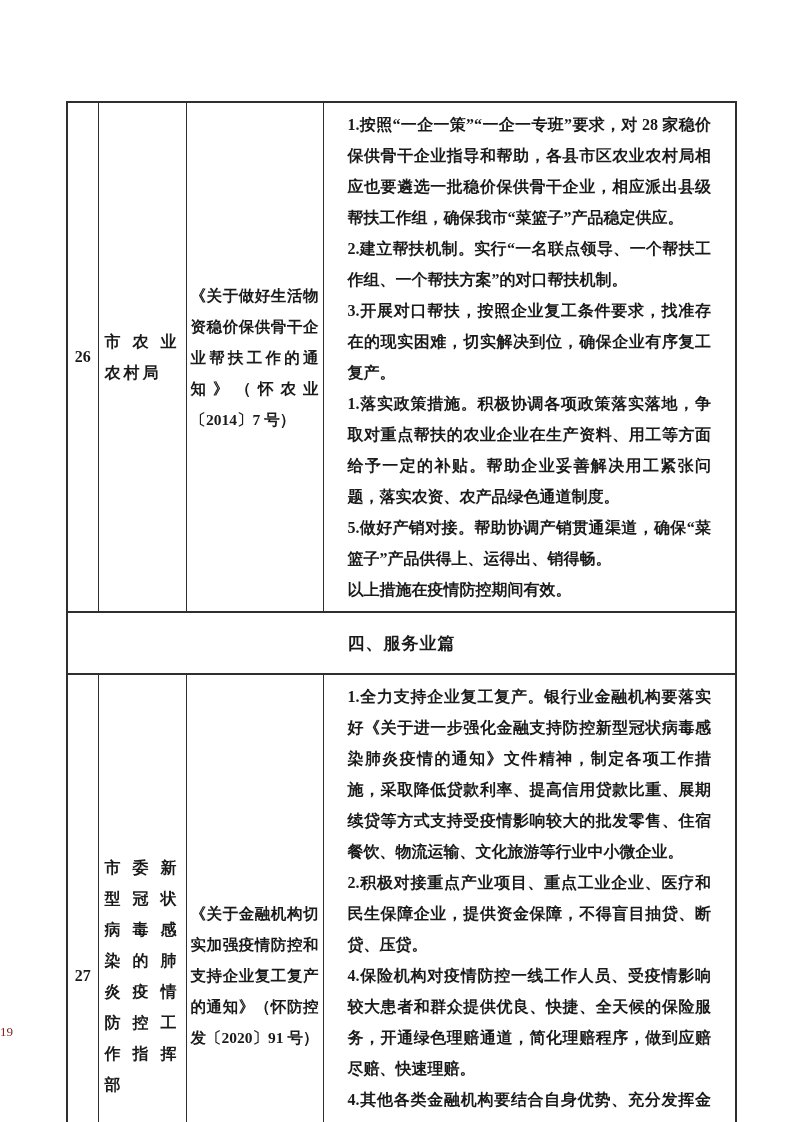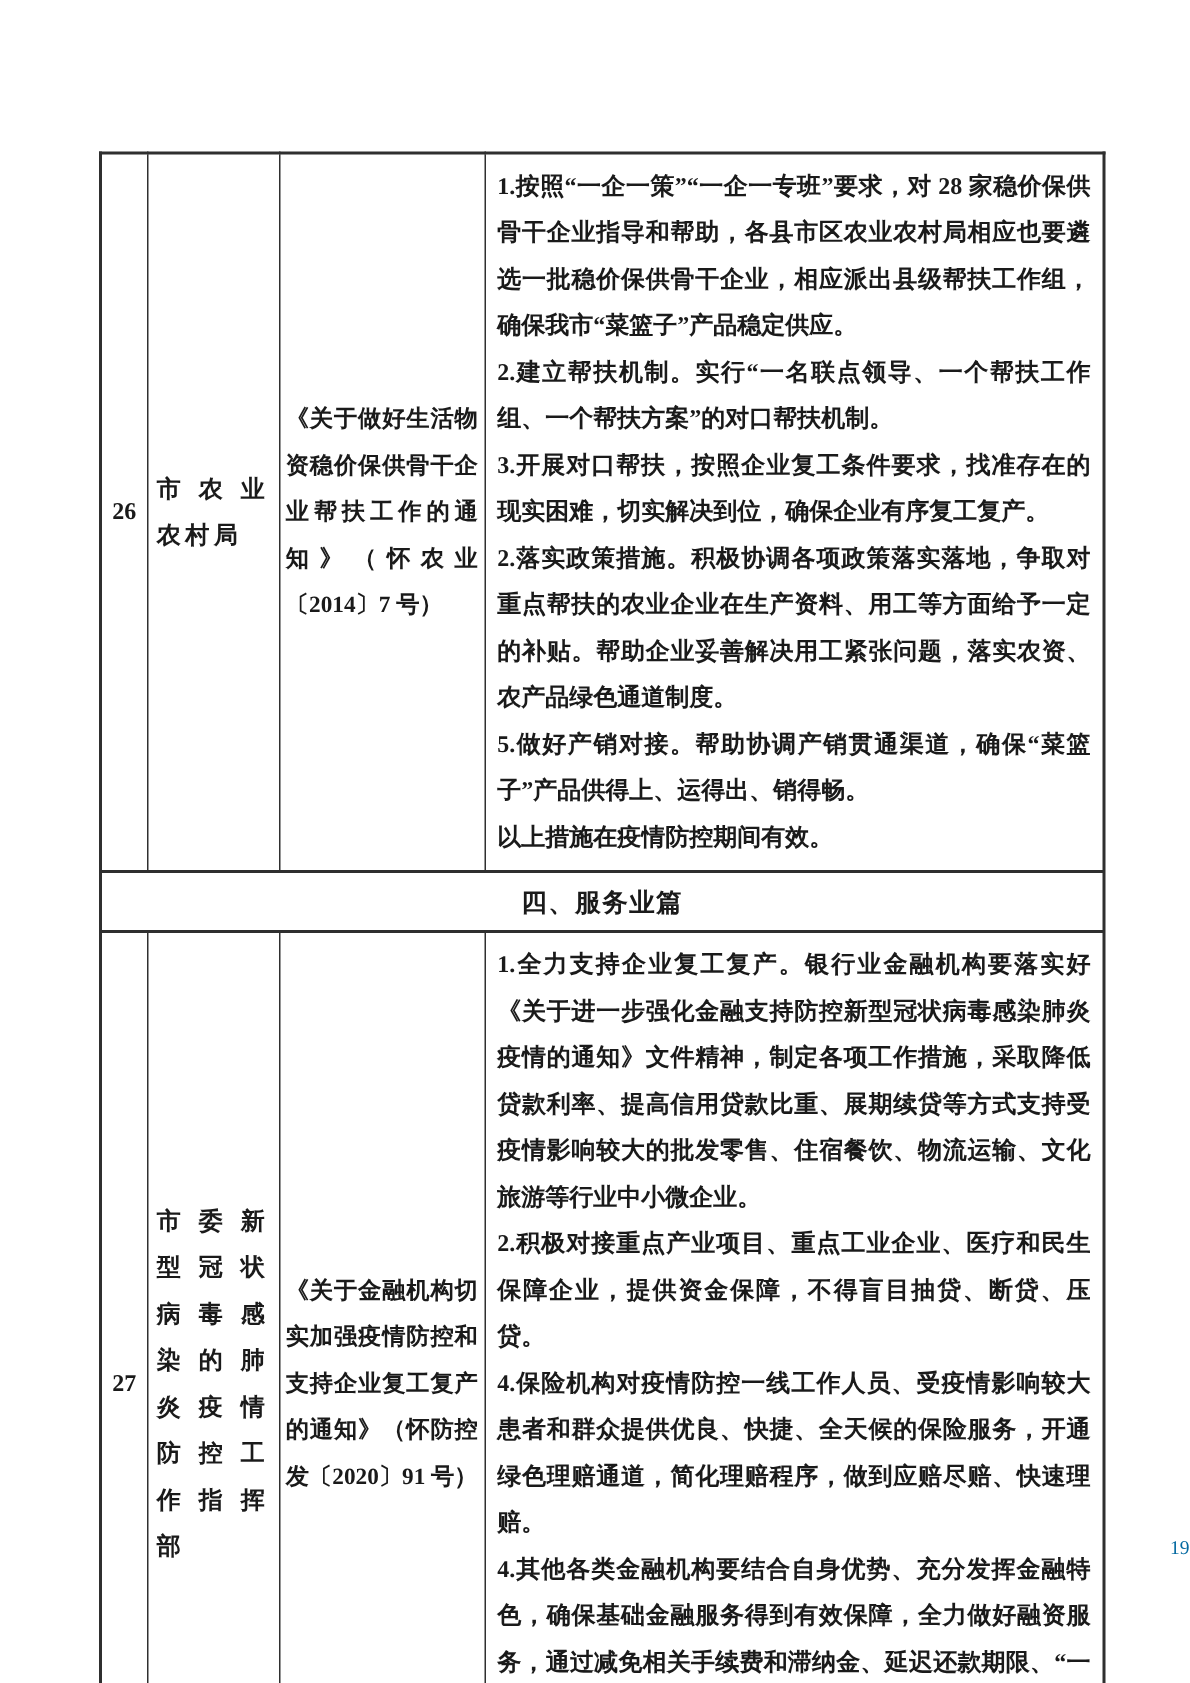--- a/index.html
+++ b/index.html
@@ -54,42 +54,42 @@
     font-size: 15.5px;
     font-weight: 600;
     line-height: 31px;
     padding: 0 4px;
     text-align: justify;
   }
   td.content-cell {
     font-size: 16px;
     font-weight: 600;
     line-height: 31px;
-    padding: 6px 8px;
+    padding: 6px 24px;
     text-align: justify;
   }
   td.content-cell p {
     margin: 0;
   }
   tr.section-row td {
     text-align: center;
     font-weight: 700;
     font-size: 17px;
     border-top-width: 2px;
     border-bottom-width: 2px;
     letter-spacing: 1px;
   }
   .page-number {
     position: absolute;
     top: 1024px;
     left: 0;
     width: 100%;
-    text-align: right;
+    text-align: left;
     font-size: 13px;
-    color: #0369a1;
+    color: #7f1d1d;
   }
 </style>
 </head>
 <body>
 
 <table class="doc-table">
   <colgroup>
     <col style="width:31px">
     <col style="width:88px">
     <col style="width:137px">
@@ -98,27 +98,27 @@
   <tbody>
 
     <tr style="height:372px">
       <td class="no-cell">26</td>
       <td class="agency-cell">市农业农村局</td>
       <td class="title-cell">《关于做好生活物资稳价保供骨干企业帮扶工作的通知》（怀农业〔2014〕7 号）</td>
       <td class="content-cell">
         <p>1.按照“一企一策”“一企一专班”要求，对 28 家稳价保供骨干企业指导和帮助，各县市区农业农村局相应也要遴选一批稳价保供骨干企业，相应派出县级帮扶工作组，确保我市“菜篮子”产品稳定供应。</p>
         <p>2.建立帮扶机制。实行“一名联点领导、一个帮扶工作组、一个帮扶方案”的对口帮扶机制。</p>
         <p>3.开展对口帮扶，按照企业复工条件要求，找准存在的现实困难，切实解决到位，确保企业有序复工复产。</p>
-        <p>2.落实政策措施。积极协调各项政策落实落地，争取对重点帮扶的农业企业在生产资料、用工等方面给予一定的补贴。帮助企业妥善解决用工紧张问题，落实农资、农产品绿色通道制度。</p>
+        <p>1.落实政策措施。积极协调各项政策落实落地，争取对重点帮扶的农业企业在生产资料、用工等方面给予一定的补贴。帮助企业妥善解决用工紧张问题，落实农资、农产品绿色通道制度。</p>
         <p>5.做好产销对接。帮助协调产销贯通渠道，确保“菜篮子”产品供得上、运得出、销得畅。</p>
         <p>以上措施在疫情防控期间有效。</p>
       </td>
     </tr>
 
-    <tr class="section-row" style="height:40px">
+    <tr class="section-row" style="height:62px">
       <td colspan="4">四、服务业篇</td>
     </tr>
 
     <tr style="height:407px">
       <td class="no-cell">27</td>
       <td class="agency-cell">市委新型冠状病毒感染的肺炎疫情防控工作指挥部</td>
       <td class="title-cell">《关于金融机构切实加强疫情防控和支持企业复工复产的通知》（怀防控发〔2020〕91 号）</td>
       <td class="content-cell">
         <p>1.全力支持企业复工复产。银行业金融机构要落实好《关于进一步强化金融支持防控新型冠状病毒感染肺炎疫情的通知》文件精神，制定各项工作措施，采取降低贷款利率、提高信用贷款比重、展期续贷等方式支持受疫情影响较大的批发零售、住宿餐饮、物流运输、文化旅游等行业中小微企业。</p>
         <p>2.积极对接重点产业项目、重点工业企业、医疗和民生保障企业，提供资金保障，不得盲目抽贷、断贷、压贷。</p>

